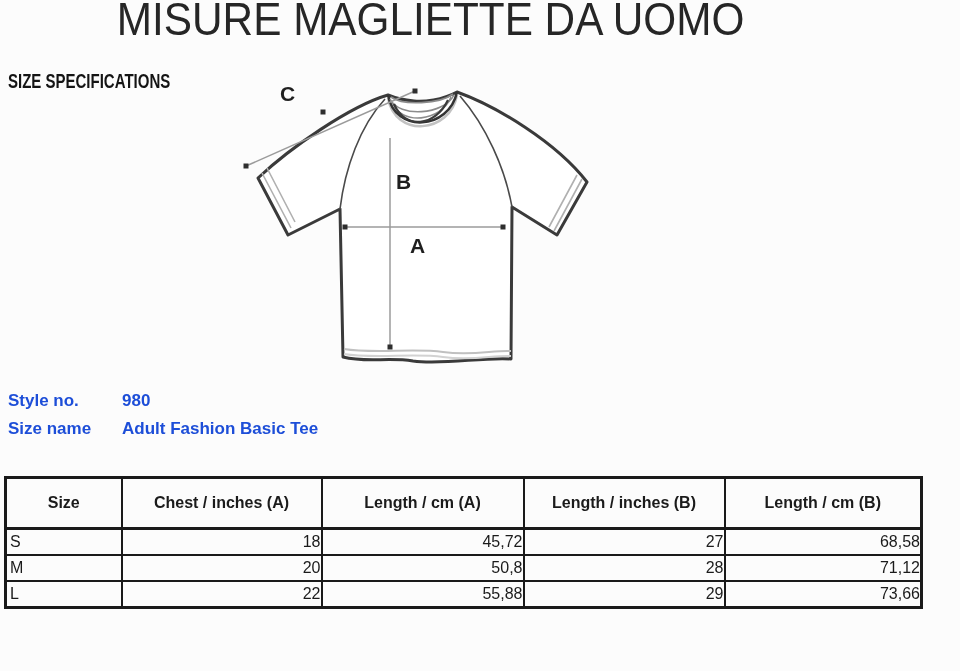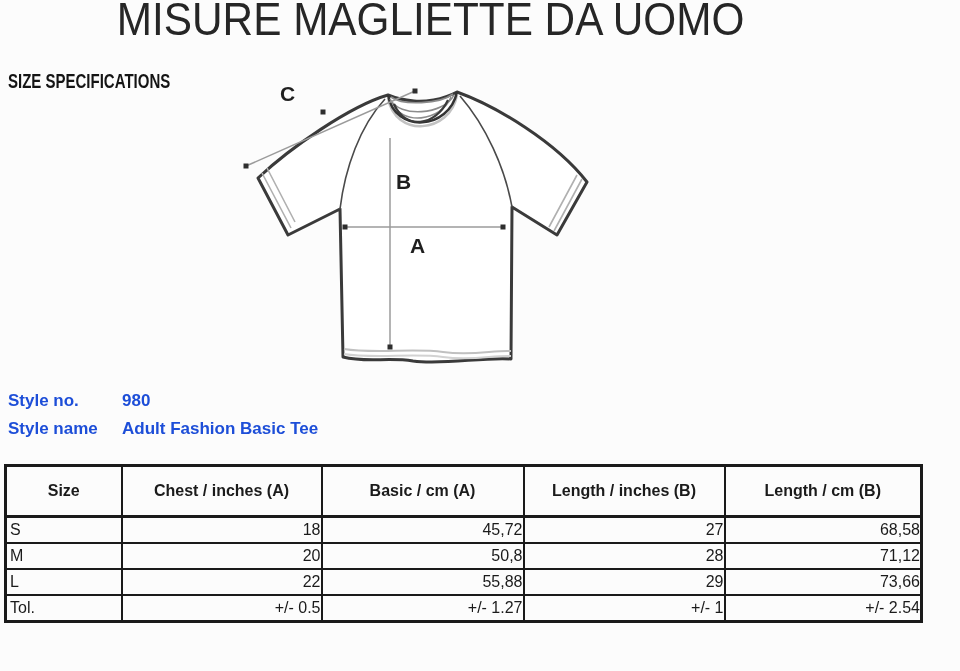--- a/index.html
+++ b/index.html
@@ -30,21 +30,21 @@
   .shirt-svg { position:absolute; left:228px; top:70px; }
   .measure-label { font-family:"Liberation Sans","DejaVu Sans",sans-serif; font-size:21px; font-weight:700; fill:#1f1f1f; }
 
   
   .style-info { position:absolute; left:8px; top:387px; font-size:17px; font-weight:700; color:#1d4ed8; }
   .style-row { display:flex; height:28px; align-items:center; }
   .style-label { width:114px; }
 
   
   .size-table {
-    position:absolute; left:4px; top:464px; width:916px;
+    position:absolute; left:4px; top:476px; width:916px;
     border-collapse:collapse; table-layout:fixed;
     font-size:16px; color:#1b1b1b;
     border:3px solid #1a1a1a;
   }
   .size-table th, .size-table td { border:2px solid #1a1a1a; overflow:hidden; white-space:nowrap; }
   .size-table thead th {
     height:46px; font-weight:700; text-align:center;
     border-bottom:3px solid #1a1a1a; font-size:16px;
   }
   .size-table td { height:24px; text-align:right; font-weight:400; padding:0; }
@@ -100,38 +100,38 @@
     <text class="measure-label" x="168" y="119">B</text>
     <text class="measure-label" x="52" y="31">C</text>
   </svg>
 
   <div class="style-info">
     <div class="style-row">
       <span class="style-label">Style no.</span>
       <span class="style-value">980</span>
     </div>
     <div class="style-row">
-      <span class="style-label">Style name</span>
+      <span class="style-label">Size name</span>
       <span class="style-value">Adult Fashion Basic Tee</span>
     </div>
   </div>
 
   <table class="size-table">
     <colgroup>
       <col style="width:116px">
         <col style="width:200px">
         <col style="width:202px">
         <col style="width:201px">
         <col style="width:197px">
     </colgroup>
     <thead>
       <tr>
         <th>Size</th>
         <th>Chest / inches (A)</th>
-        <th>Basic / cm (A)</th>
+        <th>Length / cm (A)</th>
         <th>Length / inches (B)</th>
         <th>Length / cm (B)</th>
       </tr>
     </thead>
     <tbody>
       <tr>
         <td class="size-col">S</td>
         <td>18</td>
         <td>45,72</td>
         <td>27</td>
@@ -144,23 +144,16 @@
         <td>28</td>
         <td>71,12</td>
       </tr>
       <tr>
         <td class="size-col">L</td>
         <td>22</td>
         <td>55,88</td>
         <td>29</td>
         <td>73,66</td>
       </tr>
-      <tr>
-        <td class="size-col">Tol.</td>
-        <td>+/- 0.5</td>
-        <td>+/- 1.27</td>
-        <td>+/- 1</td>
-        <td>+/- 2.54</td>
-      </tr>
     </tbody>
   </table>
 
 </div>
 
 </body></html>

